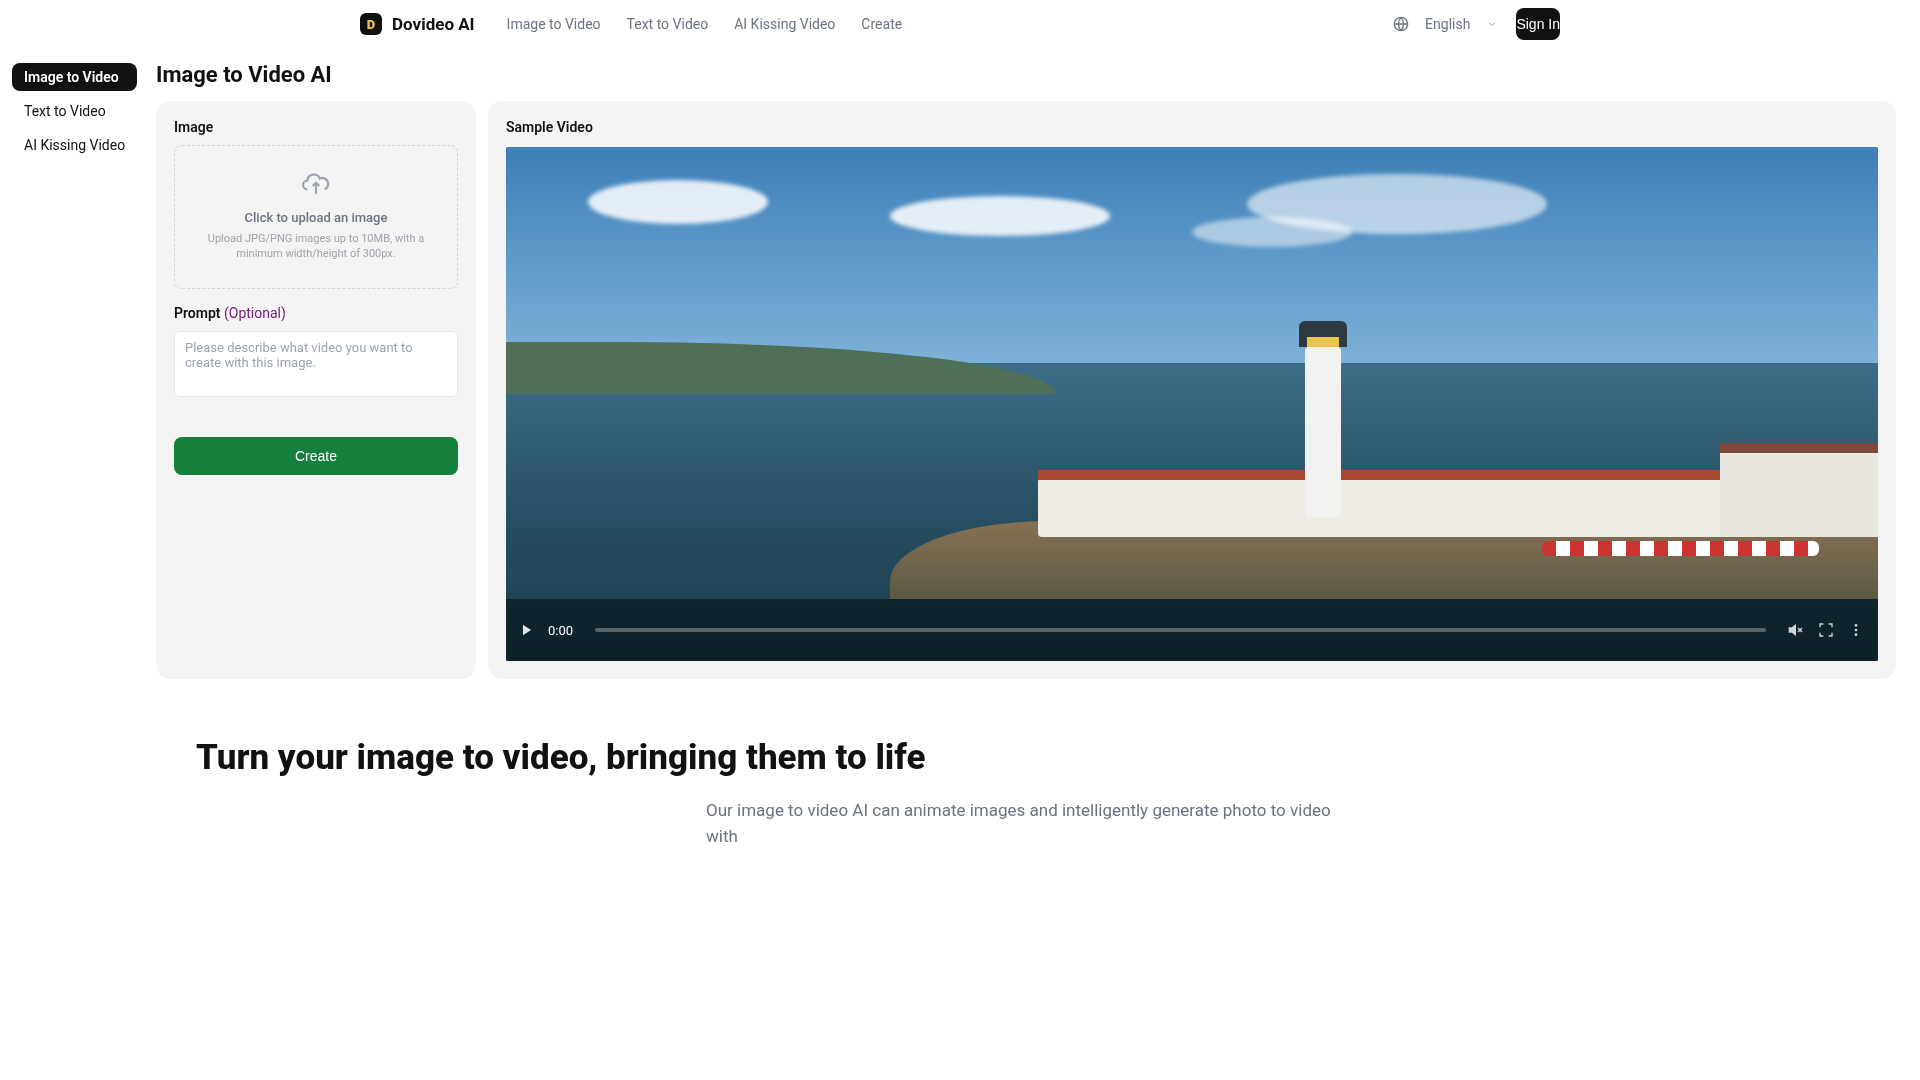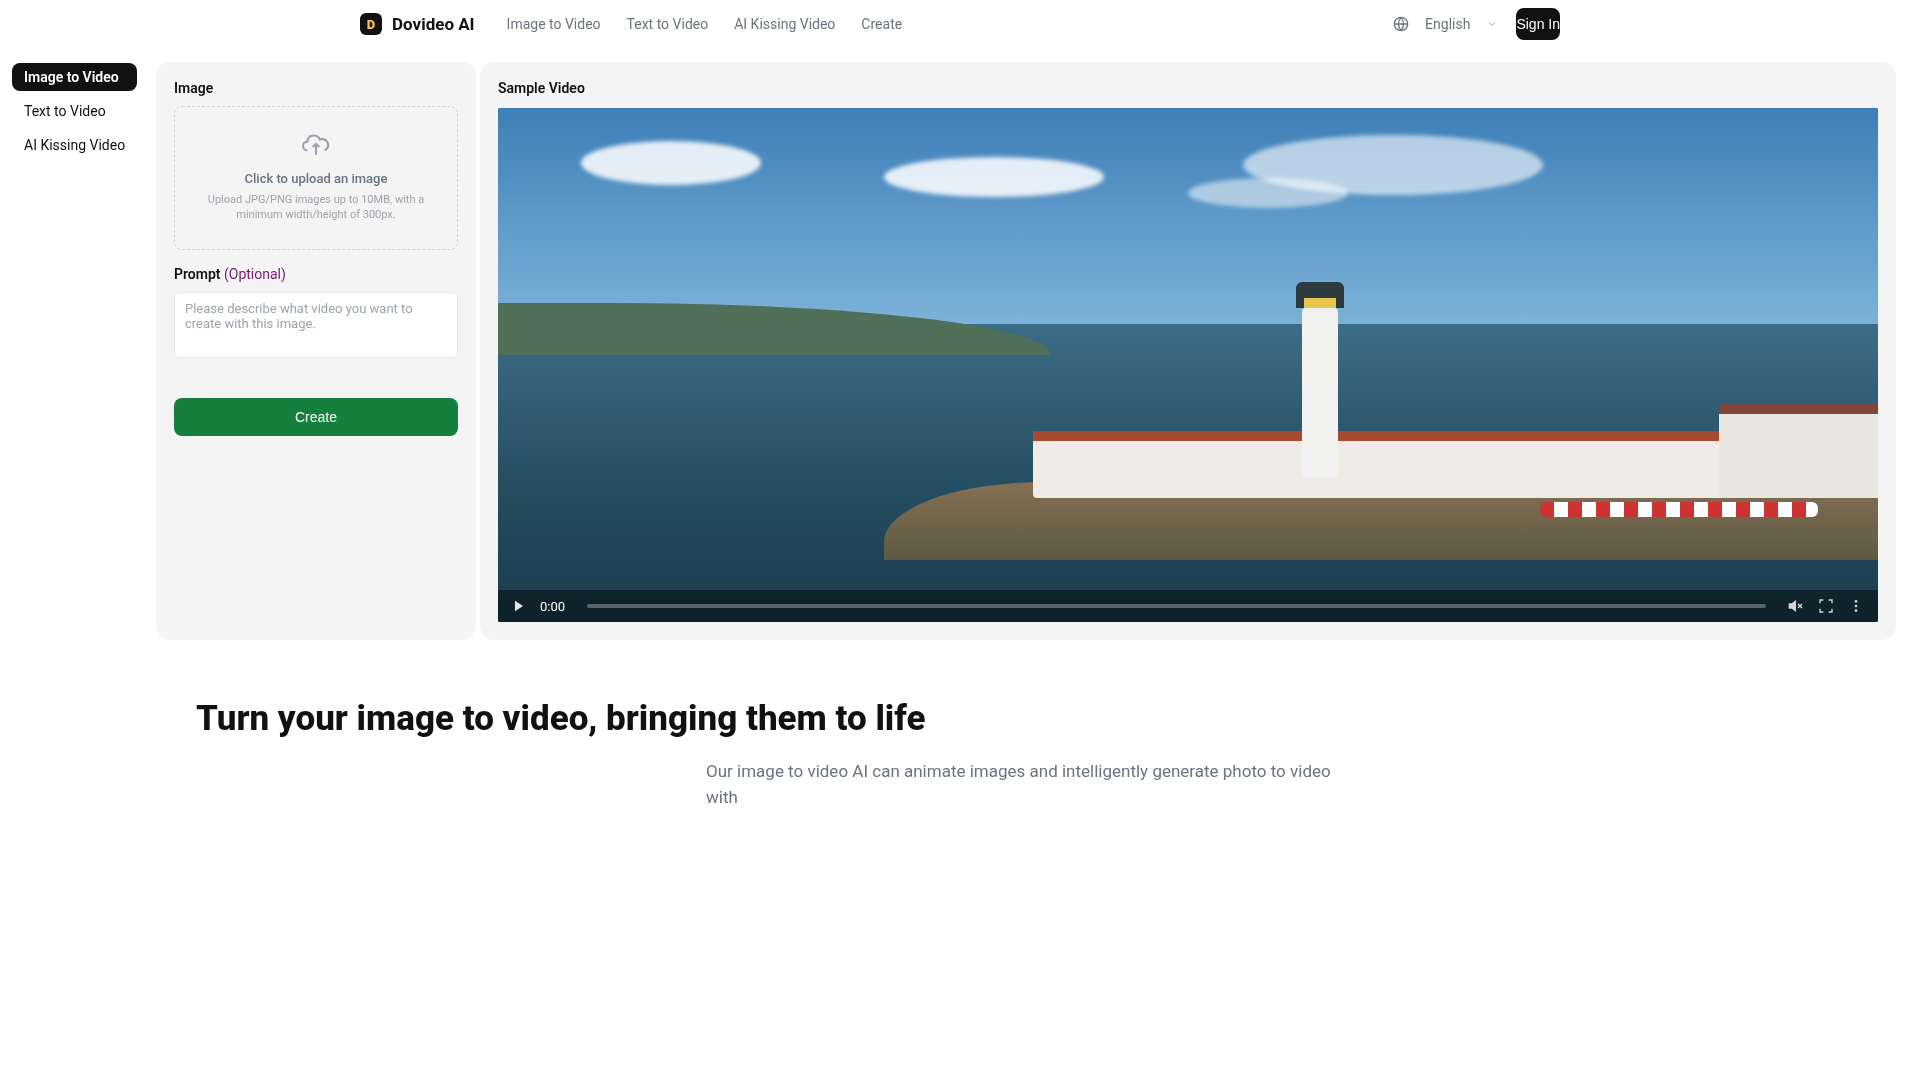--- a/index.html
+++ b/index.html
@@ -19,21 +19,21 @@
 
 .sidebar { position: absolute; top: 63px; left: 12px; display: flex; flex-direction: column; gap: 6px; }
 .side-item { font-size: 14px; padding: 6px 12px; border-radius: 8px; cursor: pointer; white-space: nowrap; }
 .side-item.active { background: #111; color: #fff; font-weight: 600; }
 .side-item:not(.active) { color: #111; }
 
 
 .page { position: absolute; top: 62px; left: 156px; right: 24px; }
 .page-title { font-size: 22px; font-weight: 700; margin-bottom: 14px; }
 
-.cards { display: flex; gap: 4px; }
+.cards { display: flex; gap: 12px; }
 .card { background: #f4f4f5; border-radius: 14px; }
 .left-card { width: 320px; padding: 18px; }
 .right-card { flex: 1; padding: 18px; min-height: 578px; }
 
 .label { font-size: 14px; font-weight: 600; margin-bottom: 10px; color: #111; }
 .optional { font-size: 14px; font-weight: 400; color: #701a75; }
 
 .dropzone { border: 1.5px dashed #d4d4d8; border-radius: 8px; background: #fff0; padding: 26px 12px; text-align: center; cursor: pointer; margin-bottom: 16px; background:#f4f4f5; }
 .upload-icon { width: 30px; height: 26px; margin: 0 auto 12px; }
 .dz-main { font-size: 13px; font-weight: 500; color: #6b7280; margin-bottom: 6px; }
@@ -61,21 +61,21 @@
 .beach { position:absolute; bottom:0; right:0; width:100%; height:40%; background: linear-gradient(to bottom,#867054,#5c5a43); border-top-left-radius:160px 60px; }
 .bldgs { position:absolute; bottom:32%; right:0; width:85%; height:30%; background:#efece5; border-radius:4px; }
 .roofs { position:absolute; top:-8px; left:0; right:0; height:10px; background:#a74a2f; }
 .bldg-r { position:absolute; bottom:32%; right:-2%; width:18%; height:44%; background:#e9e7e0; }
 .bldg-r::before{ content:""; position:absolute; top:-8px; left:0; right:0; height:10px; background:#7f463a; }
 .lighthouse { position:absolute; bottom:42%; left:42%; width:36px; height:170px; background:#f2f2f0; border-radius:4px 4px 2px 2px; }
 .lighthouse::before { content:""; position:absolute; top:-26px; left:-6px; width:48px; height:26px; background:#2d3b40; border-radius:6px 6px 0 0; }
 .lighthouse::after { content:""; position:absolute; top:-10px; left:2px; width:32px; height:10px; background:#e8c64d; }
 .canopy { position:absolute; bottom:22%; right:6%; width:28%; height:8%; background:repeating-linear-gradient(90deg,#c33,#c33 14px,#fff 14px,#fff 28px); border-radius:6px; }
 
-.controls { position:absolute; bottom:0; left:0; right:0; height:32px; background:rgba(0,0,0,0.45); display:flex; align-items:center; padding:4px 14px; gap:14px; }
+.controls { position:absolute; bottom:0; left:0; right:0; height:62px; background:rgba(0,0,0,0.45); display:flex; align-items:center; padding:4px 14px; gap:14px; }
 .play { color:#e5e5e5; font-size:14px; cursor:pointer; }
 .time { color:#fff; font-size:13px; }
 .bar { flex:1; height:4px; background:rgba(255,255,255,0.3); border-radius:2px; cursor:pointer; margin:0 8px; }
 .ctrl-icons { display:flex; gap:14px; color:#d4d4d8; font-size:15px; }
 .ci { cursor:pointer; }
 
 
 .hero { margin-top: 58px; text-align: left; padding: 0 40px; }
 .hero h2 { font-size: 35px; font-weight: 800; color: #111; margin-bottom: 20px; }
 .hero p { font-size: 17px; color: #6b7280; max-width: 640px; margin: 0 auto; line-height: 1.5; }
@@ -117,20 +117,21 @@
   </div>
 </div>
 
 <div class="sidebar">
   <div class="side-item active">Image to Video</div>
   <div class="side-item">Text to Video</div>
   <div class="side-item">AI Kissing Video</div>
 </div>
 
 <div class="page">
+  <h1 class="page-title">Image to Video AI</h1>
 
   <div class="cards">
     <div class="card left-card">
       <div class="label">Image</div>
       <div class="dropzone">
         <div class="upload-icon">
           <svg width="30" height="26" viewBox="0 0 24 24" fill="none" stroke="#9ca3af" stroke-width="2">
               <path d="M4 16a4 4 0 0 1 0-8 6 6 0 0 1 11.5-2A5 5 0 0 1 20 16"></path>
               <polyline points="9 13 12 10 15 13"></polyline>
               <line x1="12" y1="10" x2="12" y2="20"></line>

